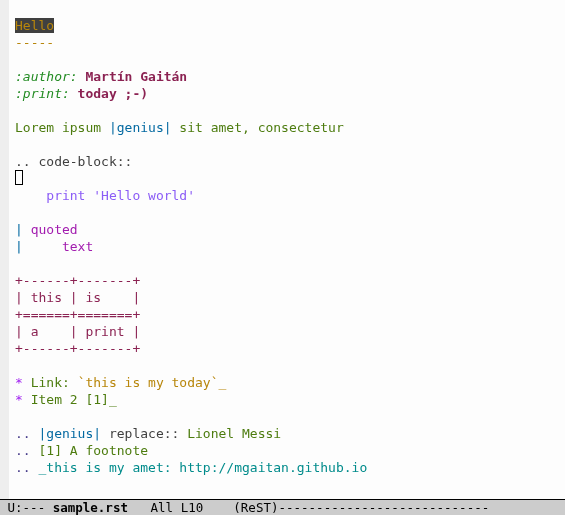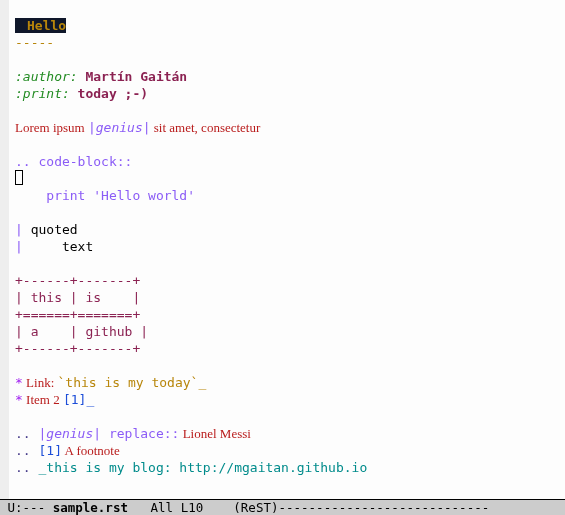--- a/index.html
+++ b/index.html
@@ -21,34 +21,34 @@
     width: 9px;
     height: 499px;
     background: #eeeeee;
   }
   .editor {
     position: absolute;
     left: 15px;
     top: 0;
     white-space: pre;
   }
-  .hl-title { color: #b8860b; background: #0f172a; font-weight: 700; padding-left: 12px; }
+  .hl-title { color: #b8860b; background: #404040; font-weight: 400; }
   .hl-underline { color: #b8860b; }
   .hl-field { color: #228b22; font-style: italic; }
   .hl-value { color: #8b2252; font-weight: bold; }
-  .hl-text { color: #b91c1c; font-family: Liberation Serif, serif; }
-  .hl-directive { color: #8b5cf6; }
-  .hl-subst { color: #8b5cf6; font-style: italic; }
+  .hl-text { color: #4d7c0f; }
+  .hl-directive { color: #404040; }
+  .hl-subst { color: #0369a1; }
   .hl-bullet { color: #a020f0; }
   .hl-string { color: #8b5cf6; }
-  .hl-quoted { color: #000000; text-align: center; }
+  .hl-quoted { color: #a21caf; text-align: center; }
   .hl-table { color: #8b2252; }
   .hl-refname { color: #b8860b; }
   .hl-link { color: #008b8b; }
-  .hl-footref { color: #1d4ed8; }
+  .hl-footref { color: #4d7c0f; }
   .hl-comment { color: #483d8b; }
   .cursor-box {
     display: inline-block;
     width: 8px;
     height: 15px;
     border: 1px solid #000;
     vertical-align: -2px;
     box-sizing: border-box;
   }
   .mode-line {
@@ -84,24 +84,24 @@
 <span class="hl-directive">.. code-block::</span>
 <span class="cursor-box"></span>
 <span class="hl-string">    print 'Hello world'</span>
 
 <span class="hl-subst">|</span><span class="hl-quoted"> quoted</span>
 <span class="hl-subst">|</span><span class="hl-quoted">     text</span>
 
 <span class="hl-table">+------+-------+</span>
 <span class="hl-table">| this | is    |</span>
 <span class="hl-table">+======+=======+</span>
-<span class="hl-table">| a    | github |</span>
+<span class="hl-table">| a    | print |</span>
 <span class="hl-table">+------+-------+</span>
 
 <span class="hl-bullet">*</span><span class="hl-text"> Link: </span><span class="hl-refname">`this is my today`_</span>
 <span class="hl-bullet">*</span><span class="hl-text"> Item 2 </span><span class="hl-footref">[1]_</span>
 
 <span class="hl-comment">.. </span><span class="hl-subst">|genius|</span><span class="hl-directive"> replace::</span><span class="hl-text"> Lionel Messi</span>
 <span class="hl-comment">.. </span><span class="hl-footref">[1]</span><span class="hl-text"> A footnote</span>
-<span class="hl-comment">.. </span><span class="hl-link">_this is my blog:</span><span class="hl-link"> http://mgaitan.github.io</span>
+<span class="hl-comment">.. </span><span class="hl-link">_this is my amet:</span><span class="hl-link"> http://mgaitan.github.io</span>
 </div>
 
 <div class="mode-line"> <span>U:--- </span><span class="buf">sample.rst</span><span>   All L10   </span><span> (ReST)</span><span>----------------------------</span></div>
 
 </body></html>

